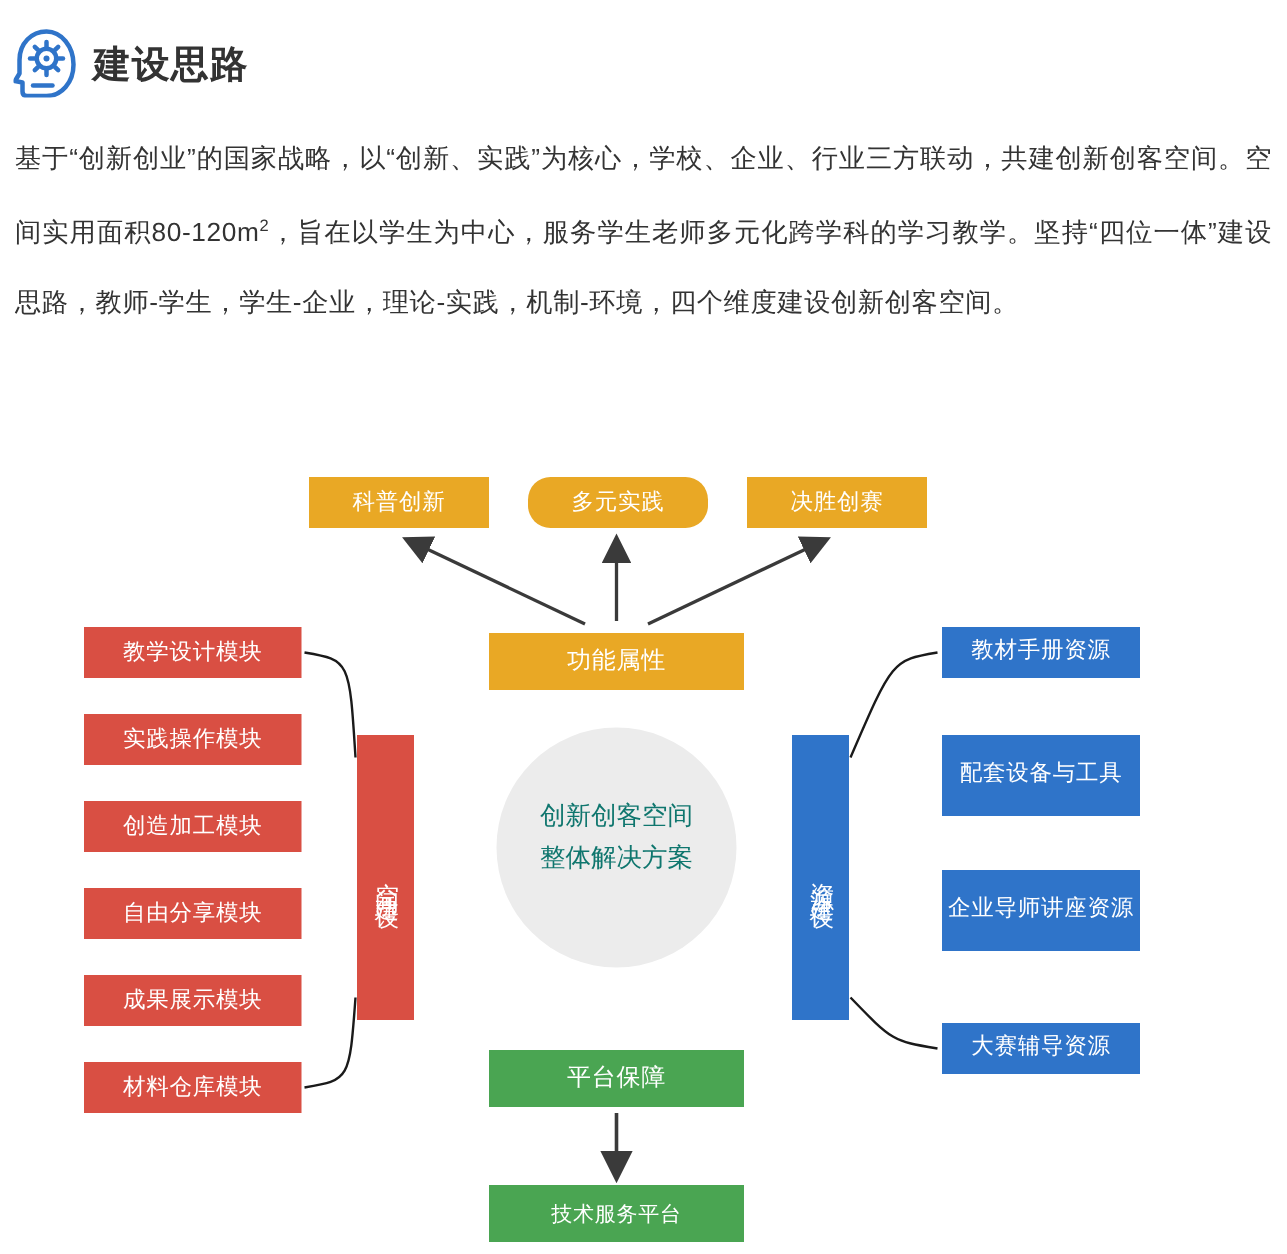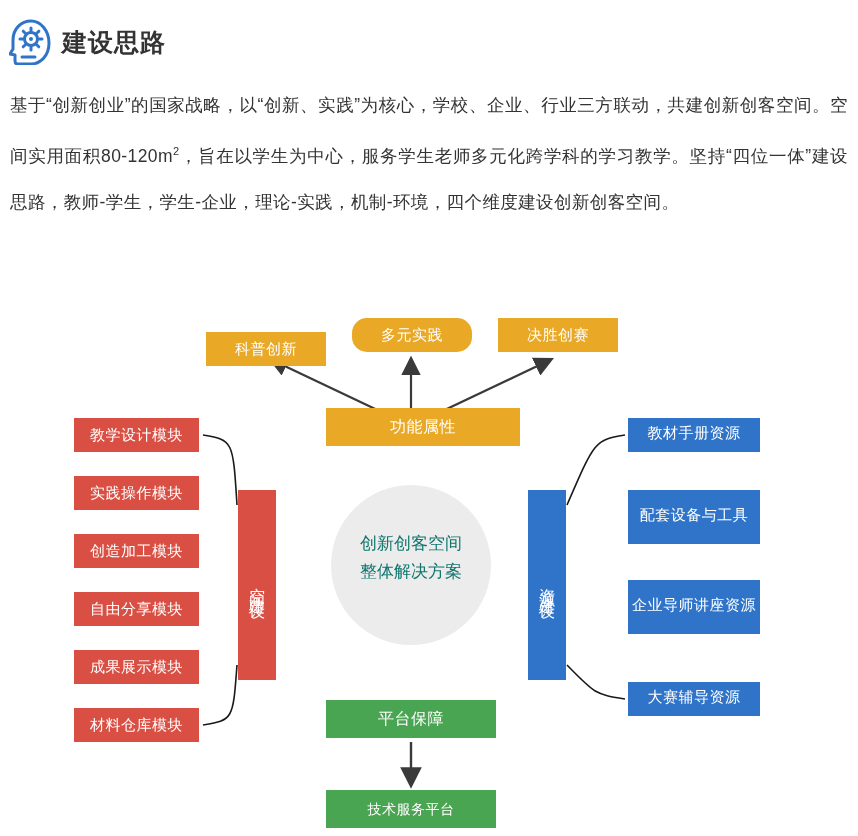--- a/index.html
+++ b/index.html
@@ -76,33 +76,33 @@
     z-index: 2;
   }
 
   .orange { background: #e9a825; }
   .red    { background: #d94f43; }
   .blue   { background: #2f74c9; }
   .green  { background: #4aa552; }
 
   
   .top-box { height: 34px; width: 120px; top: 28px; font-size: 15px; }
-  #node-kepu     { left: 206px; margin-top: 14px; }
+  #node-kepu     { left: 206px; }
   #node-duoyuan  { left: 352px; border-radius: 15px; }
   #node-jueshen  { left: 498px; }
 
   
   #node-gongneng {
-    left: 326px; top: 118px; width: 194px; height: 38px;
+    left: 326px; top: 132px; width: 170px; height: 38px;
     font-size: 16px;
   }
 
   
   .left-mod {
-    left: 74px; width: 125px; height: 34px;
+    left: 56px; width: 145px; height: 34px;
     font-size: 15px;
   }
   #node-jiaoxue { top: 128px; }
   #node-shijian { top: 186px; }
   #node-chuangzao { top: 244px; }
   #node-ziyou { top: 302px; }
   #node-chengguo { top: 360px; }
   #node-cailiao { top: 418px; }
 
   

